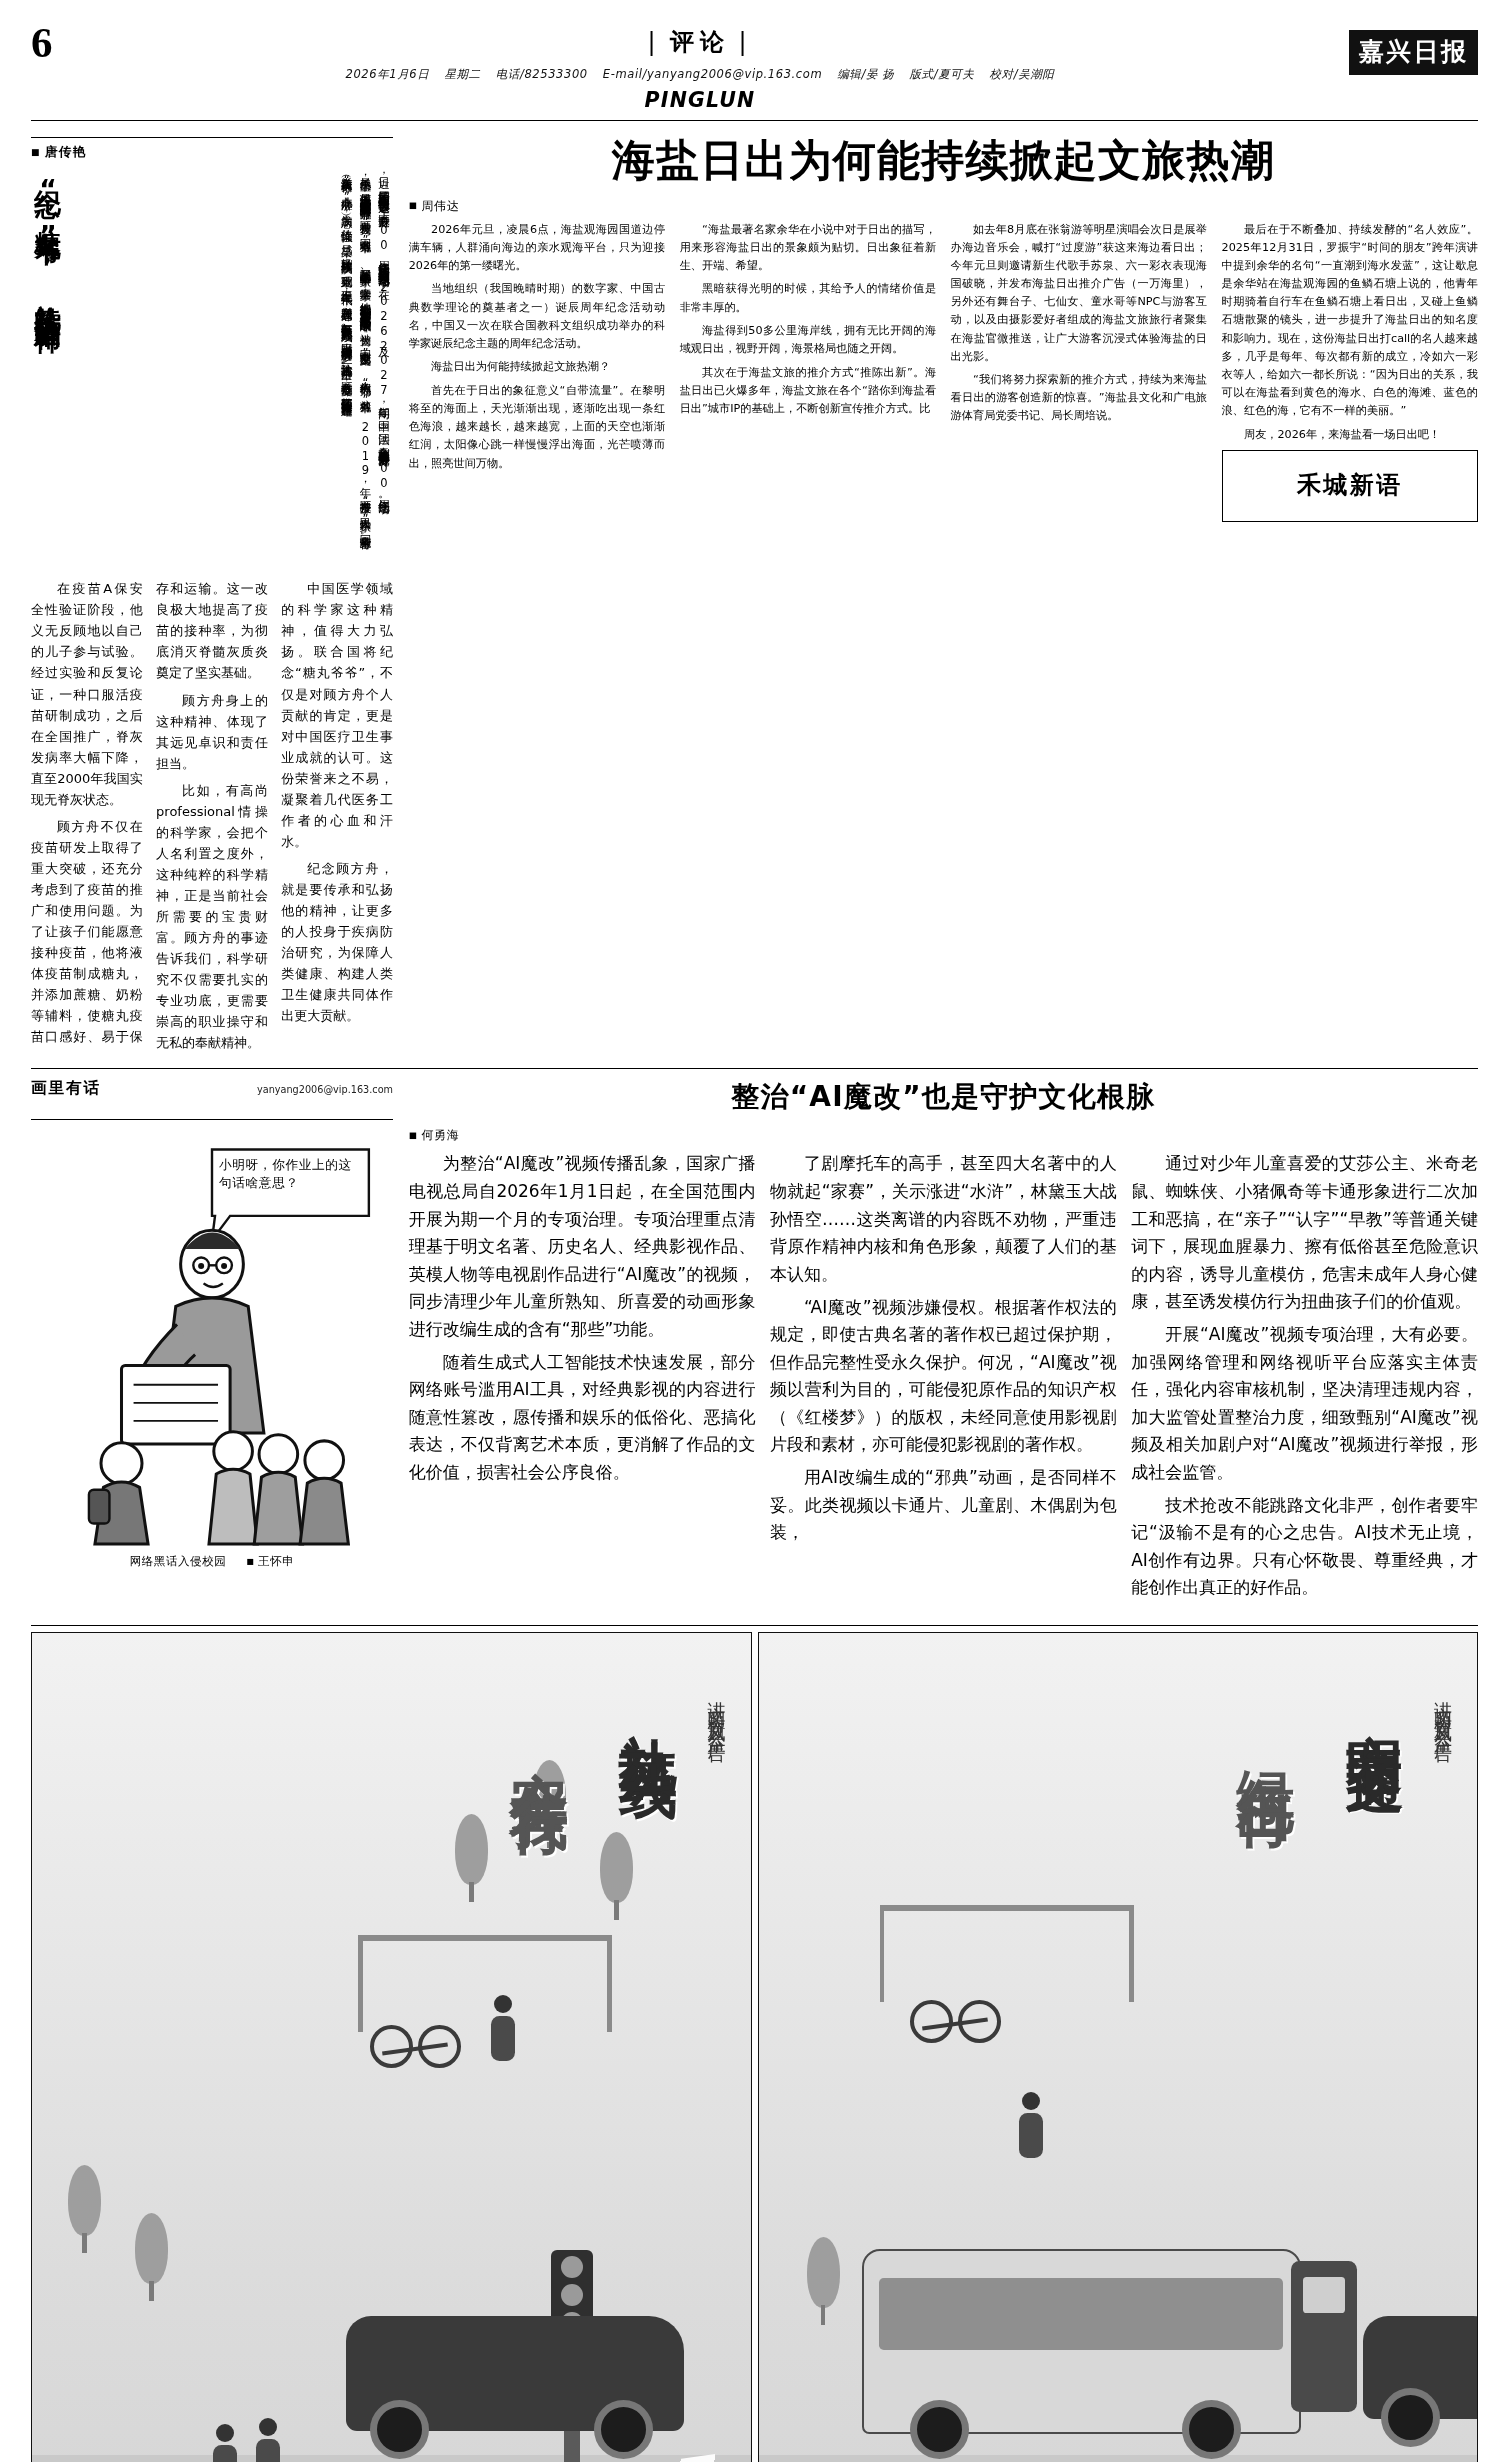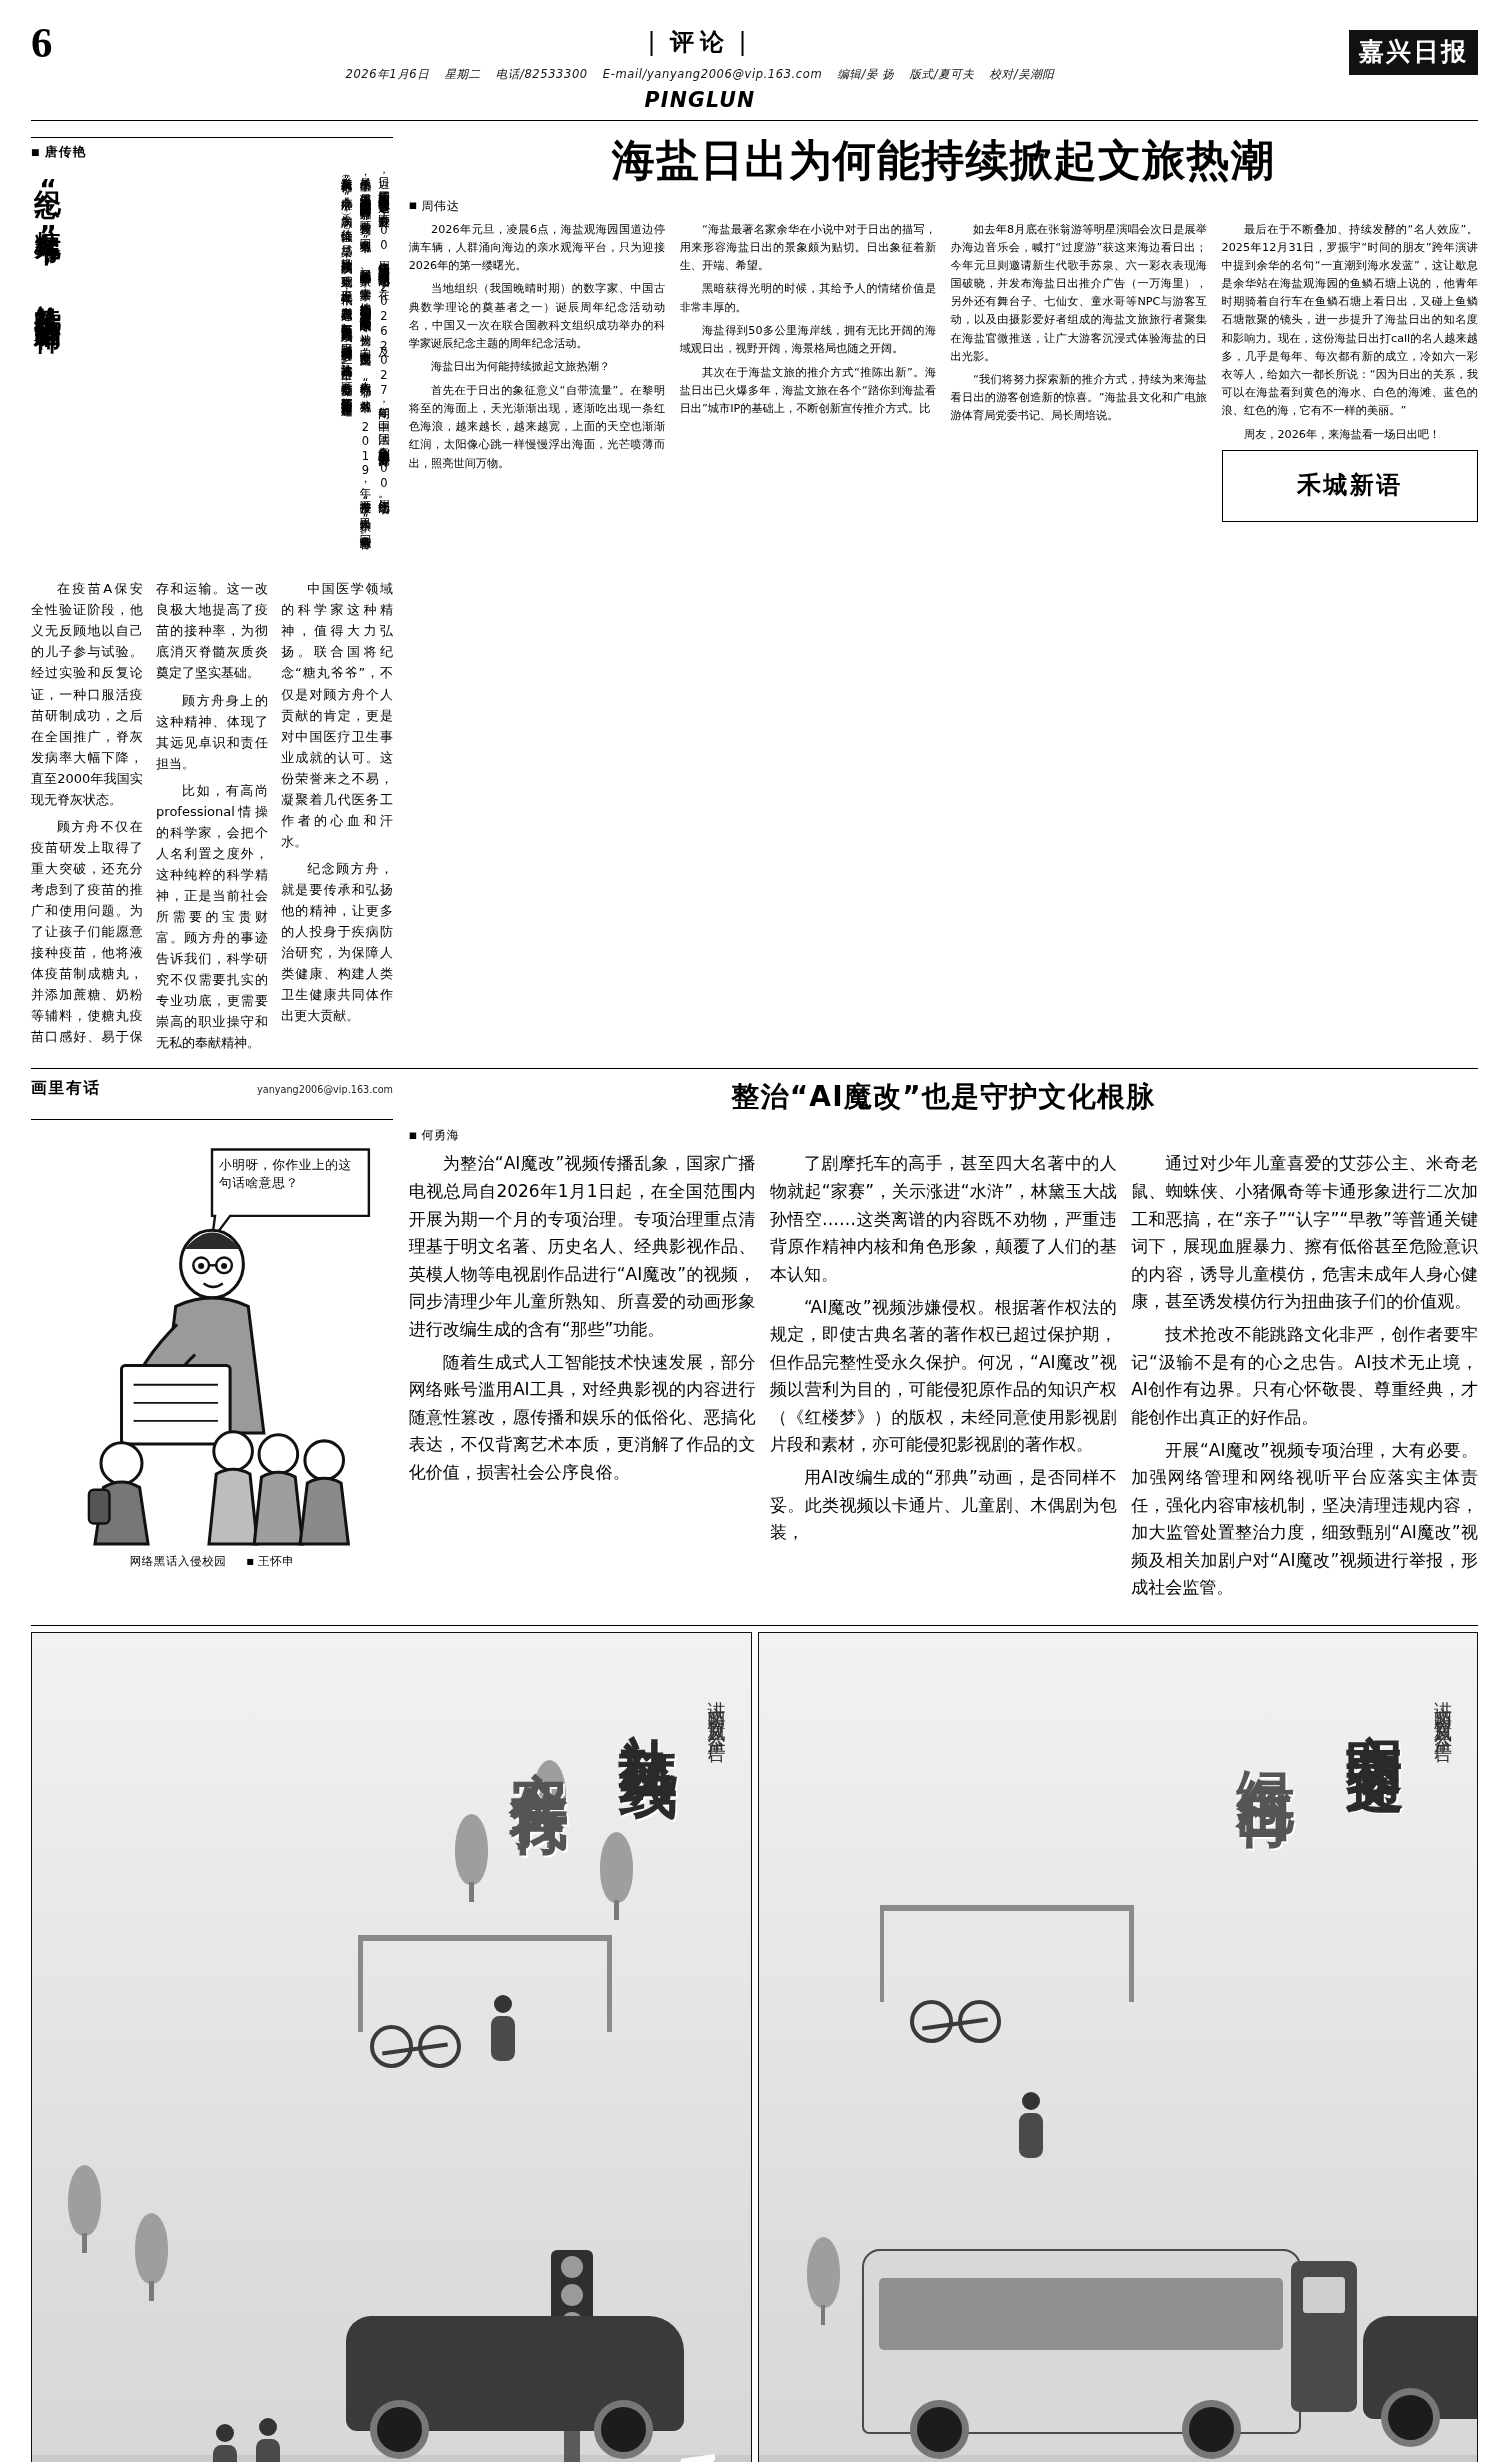--- a/index.html
+++ b/index.html
@@ -541,22 +541,22 @@
           <p>为整治“AI魔改”视频传播乱象，国家广播电视总局自2026年1月1日起，在全国范围内开展为期一个月的专项治理。专项治理重点清理基于明文名著、历史名人、经典影视作品、英模人物等电视剧作品进行“AI魔改”的视频，同步清理少年儿童所熟知、所喜爱的动画形象进行改编生成的含有“那些”功能。</p>
           <p>随着生成式人工智能技术快速发展，部分网络账号滥用AI工具，对经典影视的内容进行随意性篡改，愿传播和娱乐的低俗化、恶搞化表达，不仅背离艺术本质，更消解了作品的文化价值，损害社会公序良俗。</p>
         </div>
         <div class="c">
           <p>了剧摩托车的高手，甚至四大名著中的人物就起“家赛”，关示涨进“水浒”，林黛玉大战孙悟空……这类离谱的内容既不劝物，严重违背原作精神内核和角色形象，颠覆了人们的基本认知。</p>
           <p>“AI魔改”视频涉嫌侵权。根据著作权法的规定，即使古典名著的著作权已超过保护期，但作品完整性受永久保护。何况，“AI魔改”视频以营利为目的，可能侵犯原作品的知识产权（《红楼梦》）的版权，未经同意使用影视剧片段和素材，亦可能侵犯影视剧的著作权。</p>
           <p>用AI改编生成的“邪典”动画，是否同样不妥。此类视频以卡通片、儿童剧、木偶剧为包装，</p>
         </div>
         <div class="c">
           <p>通过对少年儿童喜爱的艾莎公主、米奇老鼠、蜘蛛侠、小猪佩奇等卡通形象进行二次加工和恶搞，在“亲子”“认字”“早教”等普通关键词下，展现血腥暴力、擦有低俗甚至危险意识的内容，诱导儿童模仿，危害未成年人身心健康，甚至诱发模仿行为扭曲孩子们的价值观。</p>
+          <p>开展“AI魔改”视频专项治理，大有必要。加强网络管理和网络视听平台应落实主体责任，强化内容审核机制，坚决清理违规内容，加大监管处置整治力度，细致甄别“AI魔改”视频及相关加剧户对“AI魔改”视频进行举报，形成社会监管。</p>
           <p>技术抢改不能跳路文化非严，创作者要牢记“汲输不是有的心之忠告。AI技术无止境，AI创作有边界。只有心怀敬畏、尊重经典，才能创作出真正的好作品。</p>
-          <p>开展“AI魔改”视频专项治理，大有必要。加强网络管理和网络视听平台应落实主体责任，强化内容审核机制，坚决清理违规内容，加大监管处置整治力度，细致甄别“AI魔改”视频及相关加剧户对“AI魔改”视频进行举报，形成社会监管。</p>
         </div>
       </div>
     </div>
   </div>
 
   <div class="ads">
 
     <div class="ad">
       <div class="sky"></div>
       <div class="ad-scene">

